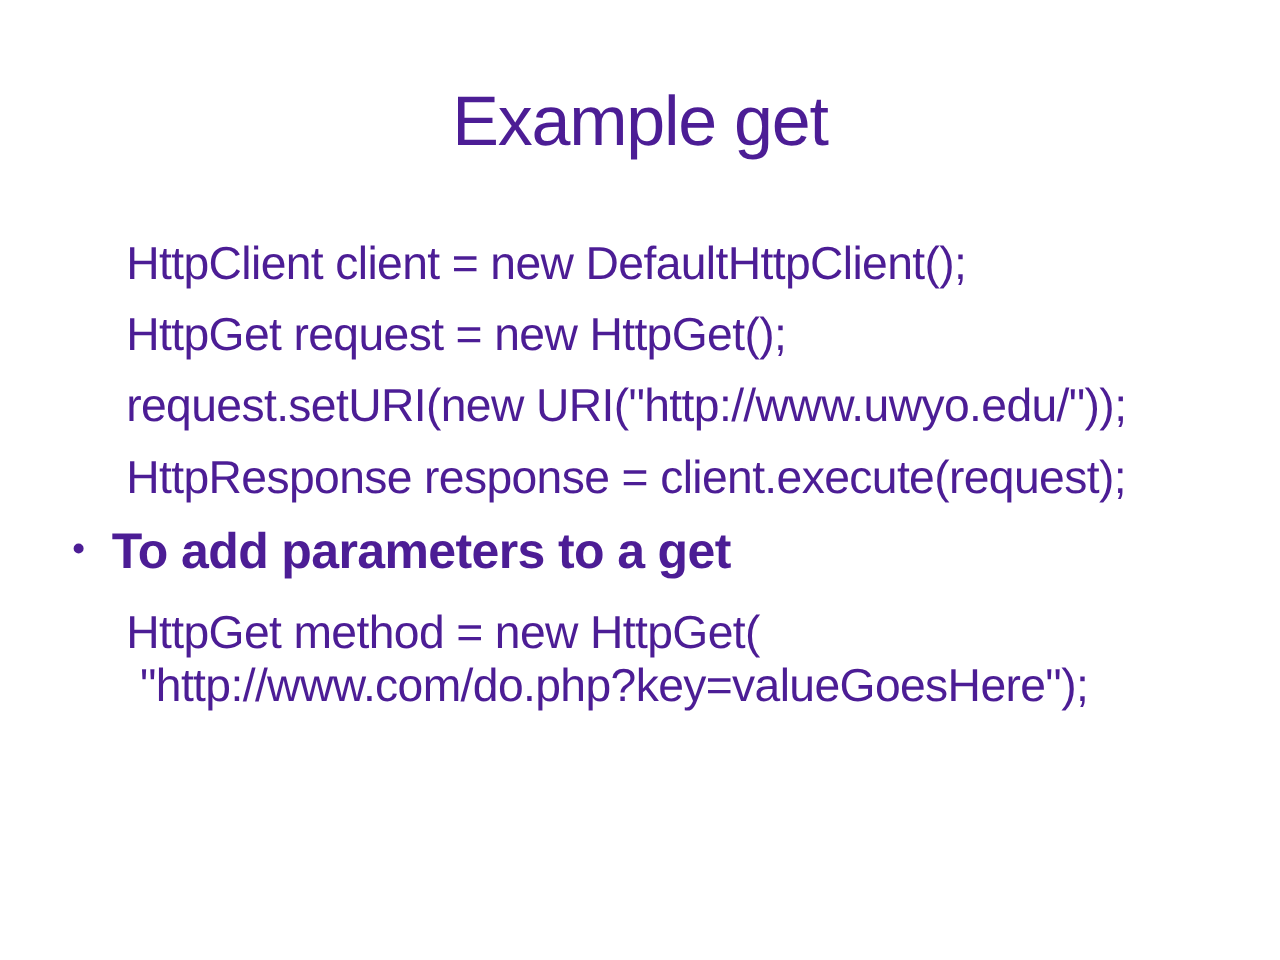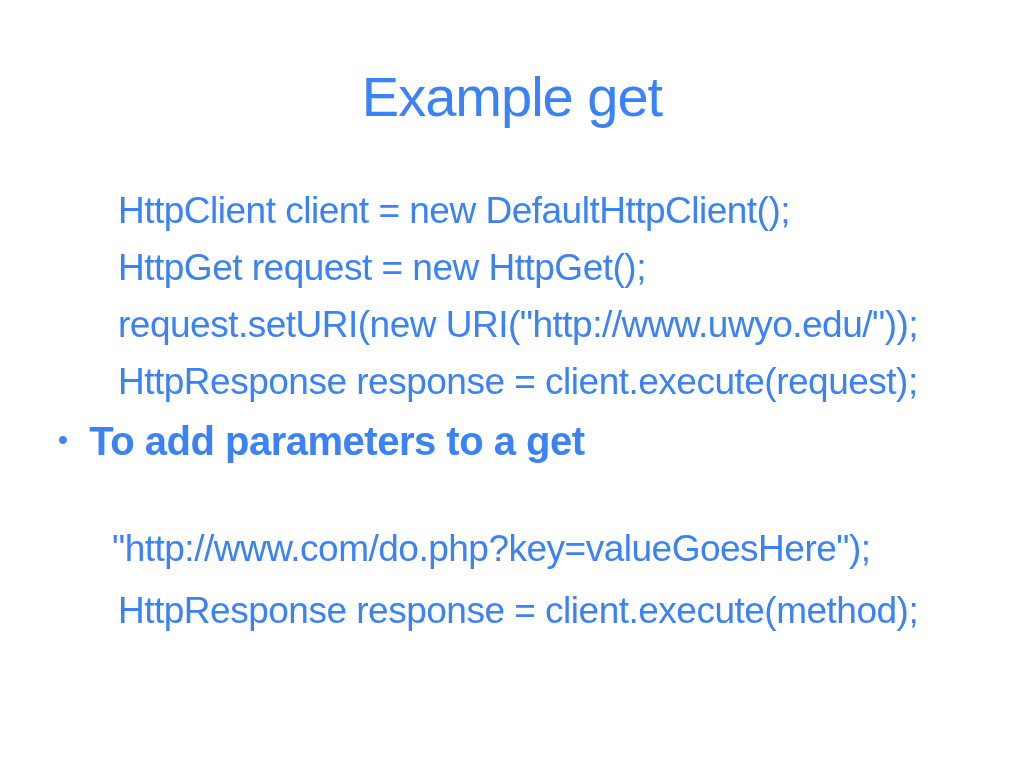--- a/index.html
+++ b/index.html
@@ -7,37 +7,37 @@
     padding: 0;
     background: #ffffff;
   }
   .slide {
     position: relative;
     width: 1024px;
     height: 768px;
     background: #ffffff;
     overflow: hidden;
     font-family: "Liberation Sans", "DejaVu Sans", sans-serif;
-    color: #3b82f6;
+    color: #4c1d95;
   }
   .slide-title {
     position: absolute;
     top: 66px;
     left: 0;
     width: 1024px;
     text-align: center;
     font-size: 56px;
     font-weight: 400;
     line-height: 1.1;
     letter-spacing: -1px;
     white-space: nowrap;
   }
   .code-line {
     position: absolute;
-    left: 118px;
+    left: 101px;
     font-size: 37px;
     font-weight: 400;
     line-height: 1;
     letter-spacing: -0.5px;
     white-space: nowrap;
   }
   .l1 { top: 192px; }
   .l2 { top: 249px; text-align: center; }
   .l3 { top: 306px; }
   .l4 { top: 363px; }
@@ -73,18 +73,18 @@
   <div class="code-line l2">HttpGet request = new HttpGet();</div>
 
   <div class="code-line l3">request.setURI(new URI("http://www.uwyo.edu/"));</div>
 
   <div class="code-line l4">HttpResponse response = client.execute(request);</div>
 
   <div class="bullet-item">
     <span class="bullet-marker">•</span><span>To add parameters to a get</span>
   </div>
 
+  <div class="code-line l5">HttpGet method = new HttpGet(</div>
 
   <div class="code-line l6">"http://www.com/do.php?key=valueGoesHere");</div>
 
-  <div class="code-line l7">HttpResponse response = client.execute(method);</div>
 
 </div>
 
 </body></html>

